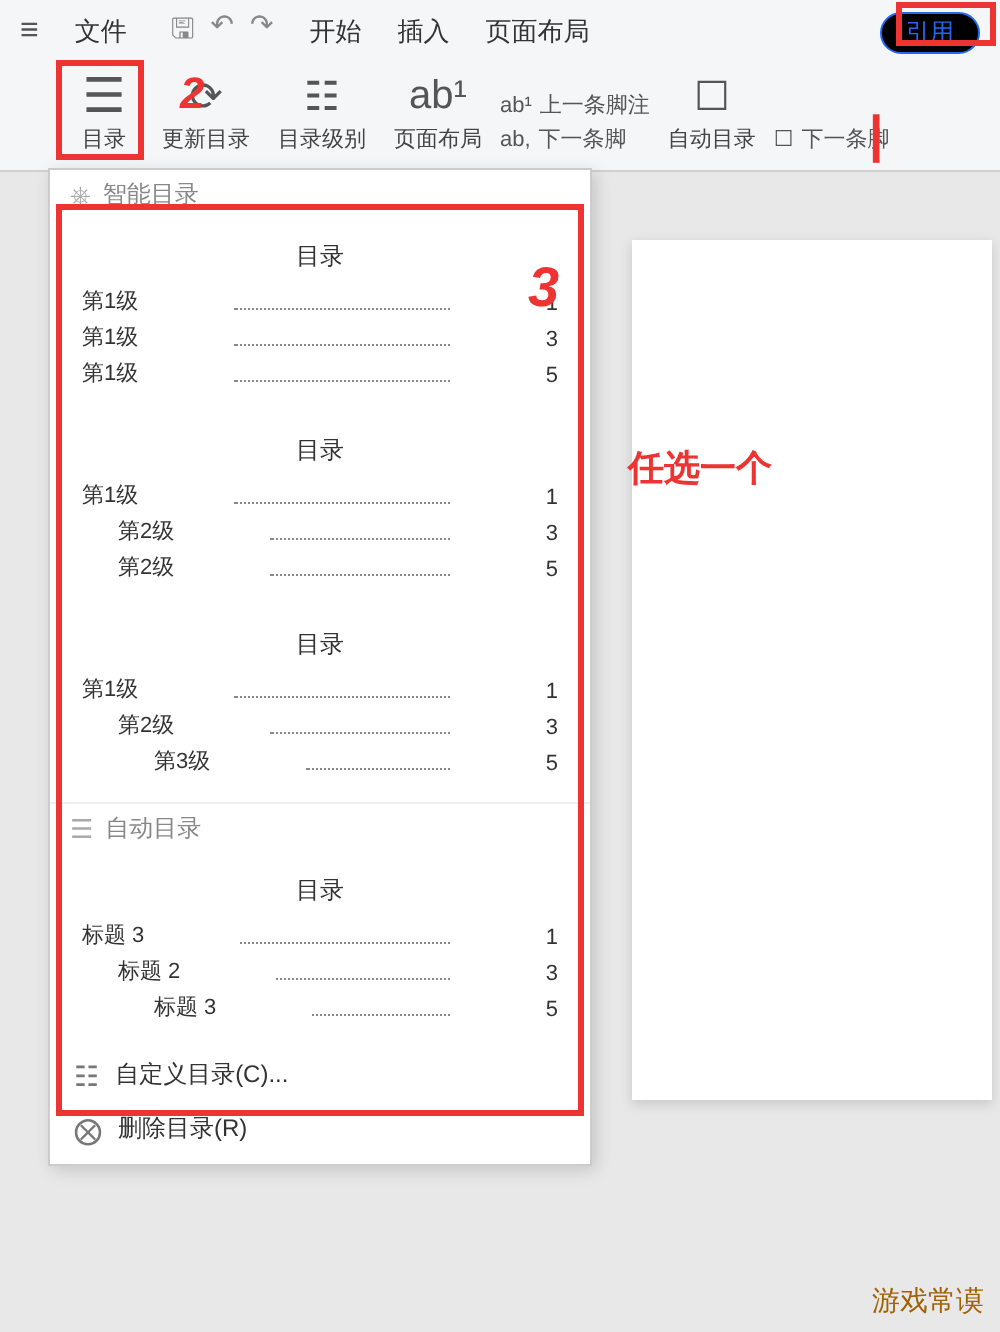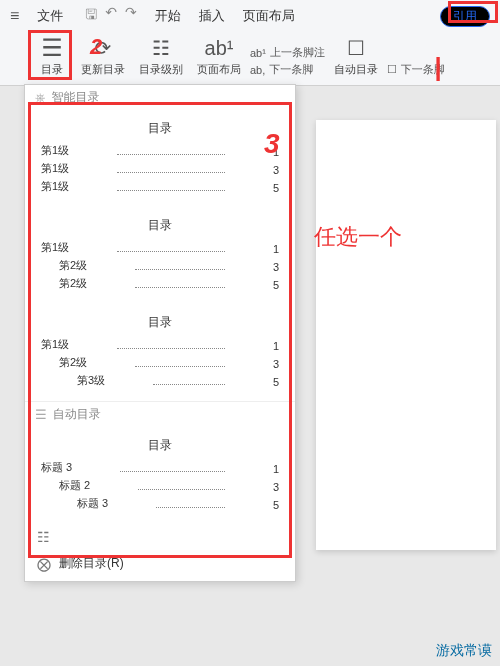--- a/index.html
+++ b/index.html
@@ -18,22 +18,22 @@
   .ribbon-btn { display:flex; flex-direction:column; align-items:center; width:54px; font-size:11px; color:#444; gap:2px; }
   .ribbon-btn .ico { font-size:20px; color:#555; height:24px; display:flex; align-items:center; justify-content:center; }
   .toc-main { width:40px; }
   .toc-main .ico { font-size:24px; }
   .smallcol { display:flex; flex-direction:column; gap:2px; font-size:11px; color:#555; }
   .smallcol .row { display:flex; align-items:center; gap:4px; }
   .redscribble { position:absolute; color:#e33; font-size:22px; font-weight:bold; font-style:italic; }
   .scrib2 { top:34px; left:90px; }
   .scrib3 { top:128px; left:264px; font-size:28px; }
   .scribI { top:52px; left:434px; font-size:26px; }
-  .annot { position:absolute; left:314px; top:222px; color:#e33; font-size:22px; font-weight:400; }
-  .watermark { position:absolute; right:8px; bottom:6px; color:#0369a1; font-size:14px; }
+  .annot { position:absolute; left:314px; top:222px; color:#e33; font-size:18px; font-weight:700; }
+  .watermark { position:absolute; right:8px; bottom:6px; color:#a16207; font-size:14px; }
 
   .dropdown { position:absolute; top:84px; left:24px; width:272px; background:#fff; border:1px solid #ccc; box-shadow:2px 2px 8px rgba(0,0,0,0.15); font-size:12px; color:#444; padding-bottom:4px; }
   .dd-section { padding:4px 10px; color:#888; display:flex; align-items:center; gap:6px; border-top:1px solid #eee; }
   .dd-section:first-child { border-top:none; }
   .dd-section .sec-ico { font-size:13px; color:#aaa; }
   .toc-preview { padding:6px 16px 10px 16px; }
   .toc-title { text-align:center; margin:4px 0 6px 0; font-size:12px; color:#333; }
   .toc-line { display:flex; align-items:flex-end; font-size:11px; color:#333; margin:3px 0;gap:44px; }
   .toc-line .label {}
   .toc-line .dots { flex:1; border-bottom:1px dotted #888; margin:0 4px 3px 4px; }
@@ -191,20 +191,21 @@
         <div class="toc-line indent2">
           <span class="label">标题 3</span>
           <span class="dots"></span>
           <span class="pg">5</span>
         </div>
       </div>
   </div>
 
   <div class="dd-item">
     <span class="item-ico">☷</span>
+    <span>自定义目录(C)...</span>
   </div>
   <div class="dd-item">
     <span class="item-ico">⨂</span>
     <span>删除目录(R)</span>
   </div>
 </div>
 
 <div class="red-box rb-yinyong"></div>
 <div class="red-box rb-toc"></div>
 <div class="red-box rb-dropdown"></div>

